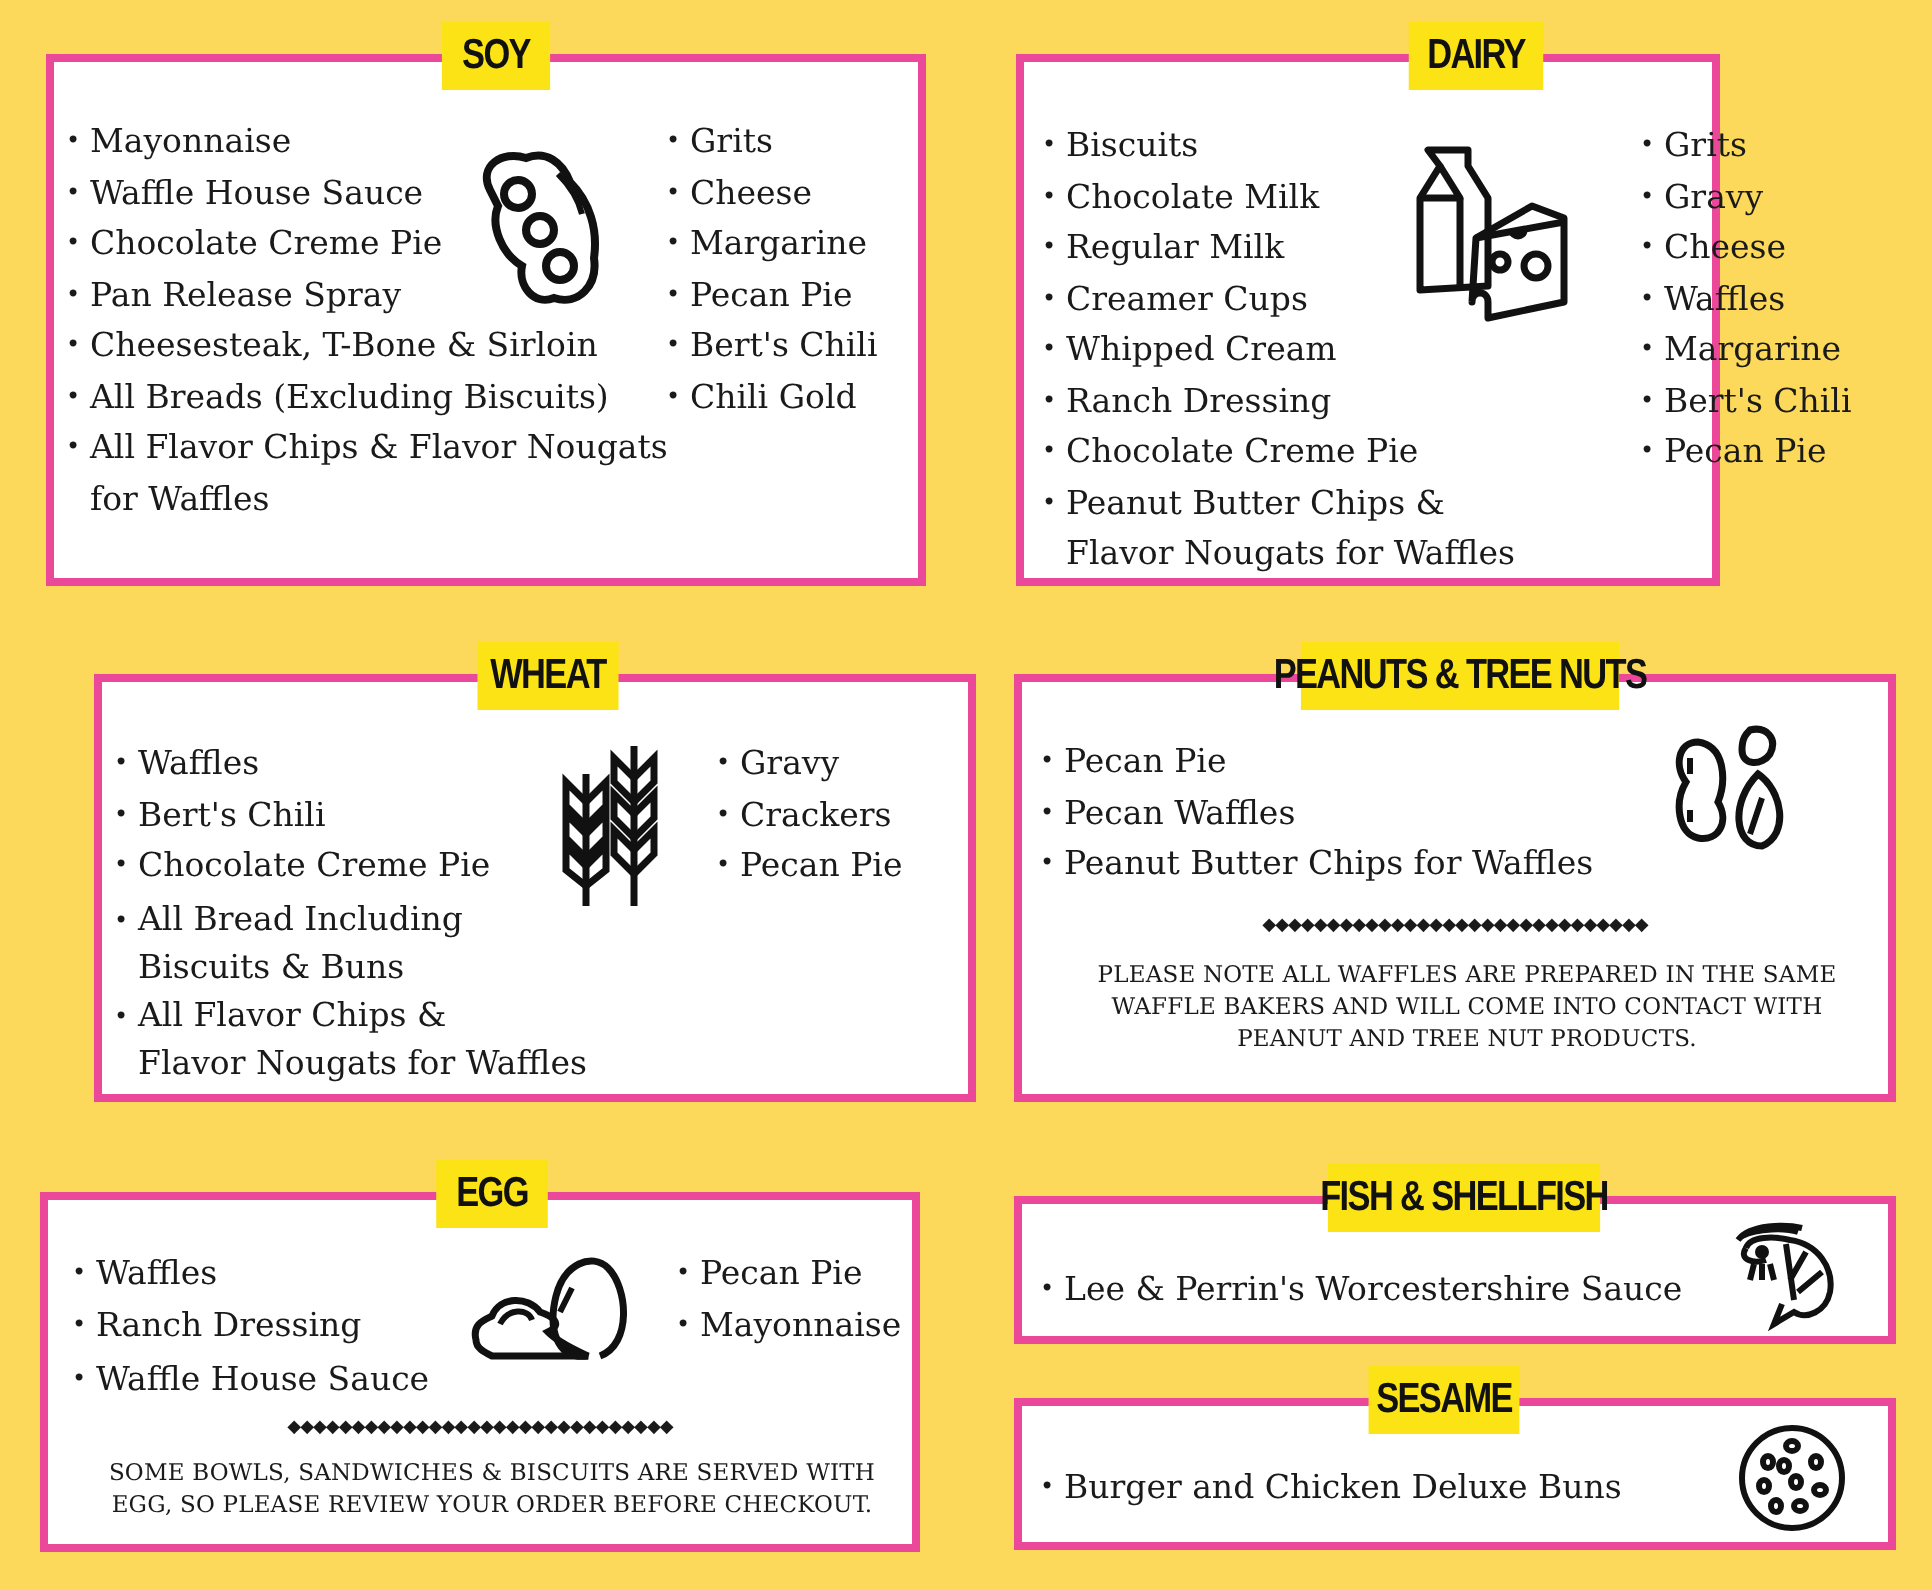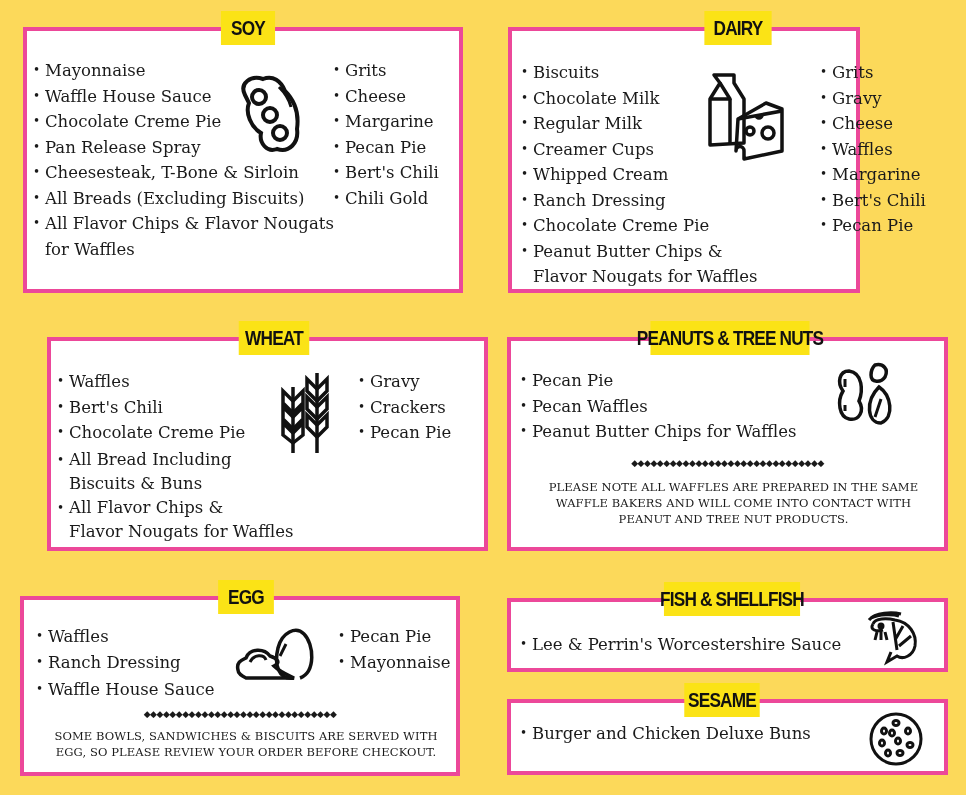--- a/index.html
+++ b/index.html
@@ -161,21 +161,21 @@
     <path d="M8 14 C10 8 22 8 30 10 C44 12 52 24 50 36 C48 46 38 50 32 46 L22 52 L26 42"></path>
     <path d="M8 14 C4 20 12 22 18 20"></path>
       <circle cx="16" cy="16" r="2" fill="#111"></circle>
     <path d="M28 12 L32 40 M38 16 L30 30 M46 26 L34 36"></path>
       <path d="M12 22 L10 30 M16 22 L16 30 M20 22 L22 30"></path>
   </svg>
 </div>
 
 <div class="card" data-name="sesame-card" style="left:507px;top:699px;width:441px;height:76px;">
   <div class="tag" data-name="sesame-title" style="left:165px;width:74px;">SESAME</div>
-  <ul data-name="sesame-left-list" style="left:9px;top:18px;text-align:center;">
+  <ul data-name="sesame-left-list" style="left:9px;top:28px;text-align:center;">
     <li data-name="list-item">Burger and Chicken Deluxe Buns</li>
   </ul>
   <svg data-name="sesame-bun-icon" style="left:357px;top:8px;" width="56" height="56" viewBox="0 0 56 56" fill="none" stroke="#111" stroke-width="3">
     <circle cx="28" cy="28" r="25"></circle>
     <ellipse cx="28" cy="12" rx="3" ry="2.5"></ellipse>
       <ellipse cx="16" cy="20" rx="2.5" ry="3"></ellipse>
       <ellipse cx="24" cy="22" rx="2.5" ry="3"></ellipse>
     <ellipse cx="40" cy="20" rx="2.5" ry="3"></ellipse>
       <ellipse cx="30" cy="30" rx="2.5" ry="3"></ellipse>
       <ellipse cx="14" cy="32" rx="2.5" ry="3"></ellipse>

